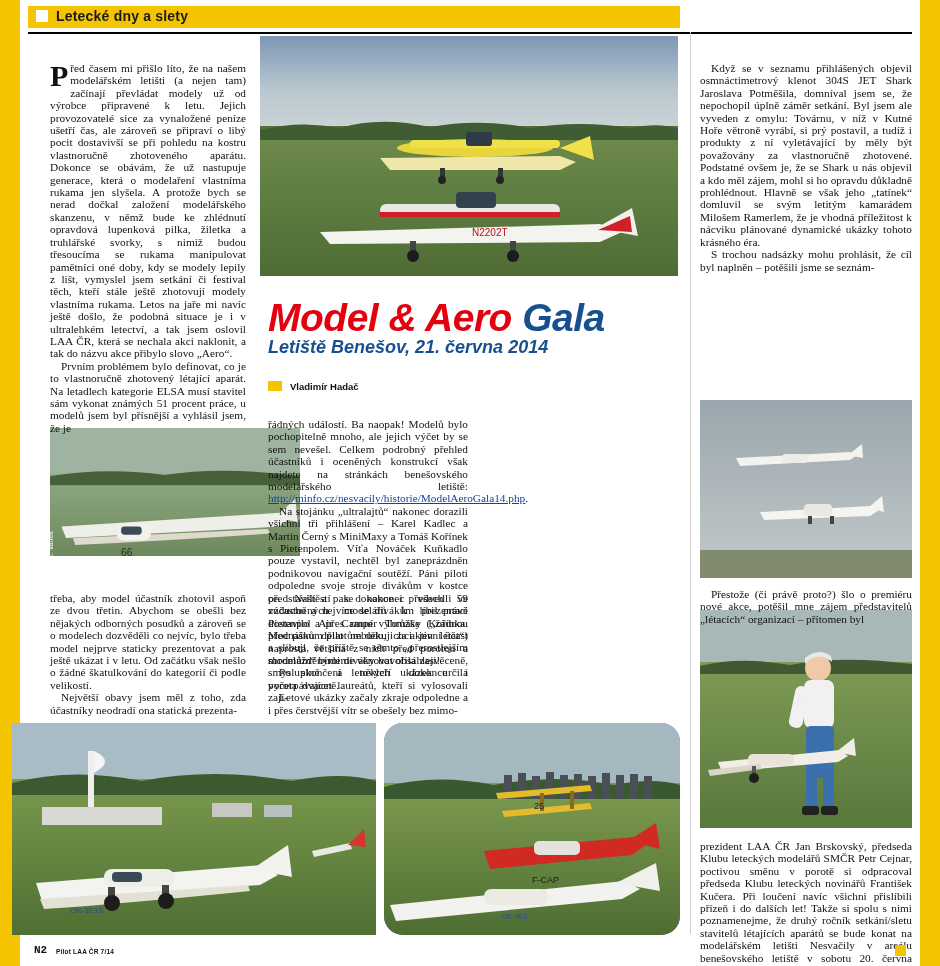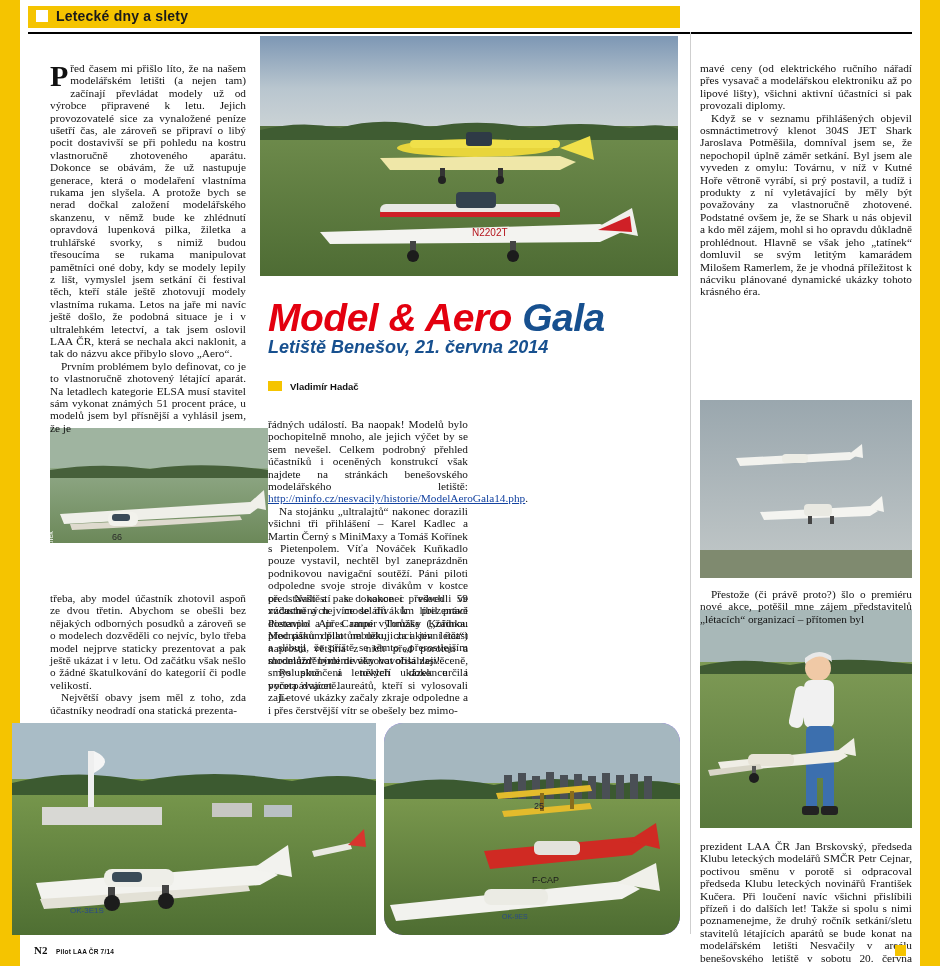--- a/index.html
+++ b/index.html
@@ -88,21 +88,21 @@
     position:absolute;
     font-family:"Liberation Sans", sans-serif;
     font-size:7px;color:#fff;
     transform:rotate(-90deg);transform-origin:left bottom;
     white-space:nowrap;
   }
 
   
   .footer-left{
     position:absolute;left:34px;bottom:10px;
-    font-family:Liberation Serif, serif;
+    font-family:Liberation Mono, monospace;
     font-weight:bold;font-size:11px;color:#111;
   }
   .footer-mag{
     position:absolute;left:56px;bottom:11px;
     font-family:"Liberation Sans", sans-serif;
     font-weight:bold;font-size:6.5px;color:#111;letter-spacing:.2px;
   }
   .footer-sq{position:absolute;right:34px;bottom:10px;width:11px;height:11px;background:#f5c400;}
 </style>
 </head>
@@ -163,21 +163,21 @@
         <path d="M338 194 L370 180 L372 196 Z" fill="#cf2027"></path>
         <rect x="150" y="205" width="6" height="13" fill="#444"></rect>
         <rect x="250" y="205" width="6" height="13" fill="#444"></rect>
         <circle cx="153" cy="220" r="6" fill="#1c1c1c"></circle>
         <circle cx="253" cy="220" r="6" fill="#1c1c1c"></circle>
         <text x="212" y="200" font-size="10" fill="#b4121a" font-family="Liberation Sans, sans-serif">N2202T</text>
       </g>
     </svg>
   </div>
 
-  <div class="ph" style="left:50px;top:428px;width:218px;height:115px;">
+  <div class="ph" style="left:50px;top:428px;width:218px;height:128px;padding-left:32px;">
     <svg class="sky" viewBox="0 0 218 148" preserveAspectRatio="none">
       <defs>
         <linearGradient id="g2" x1="0" y1="0" x2="0" y2="1">
           <stop offset="0" stop-color="#8fa886"></stop>
             <stop offset="1" stop-color="#5c7a45"></stop>
         </linearGradient>
       </defs>
       <rect x="0" y="0" width="218" height="44" fill="#9fb4a0"></rect>
       <rect x="0" y="40" width="218" height="108" fill="url(#g2)"></rect>
       <path d="M0 42 Q50 34 100 41 Q150 33 218 42 L218 50 L0 50Z" fill="#46603a"></path>
@@ -372,22 +372,22 @@
   <div class="col" style="left:268px;top:592px;width:200px;">
     <p class="noind">ce. Naštěstí se nakonec všech 59 zúčastněných modelářů k prezentaci dostavilo a přes ranní výhrůžky („žádnou přednášku dělat nebudu, chci jen létat“) naprostá většina z nich před porotou a shromážděnými diváky hovořila zasvěceně, smysluplně a někteří dokonce i vyčerpávajícně.</p>
     <p>Letové ukázky začaly zkraje odpoledne a i přes čerstvější vítr se obešely bez mimo-</p>
   </div>
 
   <div class="col" style="left:486px;top:418px;width:194px;">
     <p class="noind" style="visibility:hidden;height:0;overflow:hidden;">ce. Naštěstí se nakonec všech 32 zúčastněných modelářů k prezentaci dostavilo a přes ranní výhrůžky („žádnou přednášku dělat nebudu, chci jen létat“) naprostá většina z nich před porotou a shromážděnými diváky hovořila zasvěceně, smysluplně a někteří dokonce i vyčerpávajícně.</p>
   </div>
 
   <div class="col" style="left:700px;top:62px;width:212px;">
-    <p class="noind">mavé ceny (od elektrického ručního nářadí přes vysavač a modelářskou elektroniku až po lipové lišty), všichni aktivní účastníci si pak provozali diplomy.</p>
     <p>Když se v seznamu přihlášených objevil osmnáctimetrový klenot 304S JET Shark Jaroslava Potměšila, domníval jsem se, že nepochopil úplně záměr setkání. Byl jsem ale vyveden z omylu: Továrnu, v níž v Kutné Hoře větroně vyrábí, si prý postavil, a tudíž i produkty z ní vyletávající by měly být považovány za vlastnoručně zhotovené. Podstatné ovšem je, že se Shark u nás objevil a kdo měl zájem, mohl si ho opravdu důkladně prohlédnout. Hlavně se však jeho „tatínek“ domluvil se svým letitým kamarádem Milošem Ramerlem, že je vhodná příležitost k nácviku plánované dynamické ukázky tohoto krásného éra.</p>
+    <p>S trochou nadsázky mohu prohlásit, že cíl byl naplněn – potěšili jsme se seznám-</p>
   </div>
 
   <div class="col" style="left:700px;top:588px;width:212px;">
     <p>Přestože (či právě proto?) šlo o premiéru nové akce, potěšil mne zájem představitelů „létacích“ organizací – přítomen byl</p>
   </div>
 
   <div class="col" style="left:700px;top:840px;width:212px;">
     <p class="noind">prezident LAA ČR Jan Brskovský, předseda Klubu leteckých modelářů SMČR Petr Cejnar, poctivou směnu v porotě si odpracoval předseda Klubu leteckých novinářů František Kučera. Při loučení navíc všichni přislíbili přízeň i do dalších let! Takže si spolu s nimi poznamenejme, že druhý ročník setkání/sletu stavitelů létajících aparátů se bude konat na modelářském letišti Nesvačily v areálu benešovského letiště v sobotu 20. června 2015. Těším se na vás!</p>
   </div>
 

